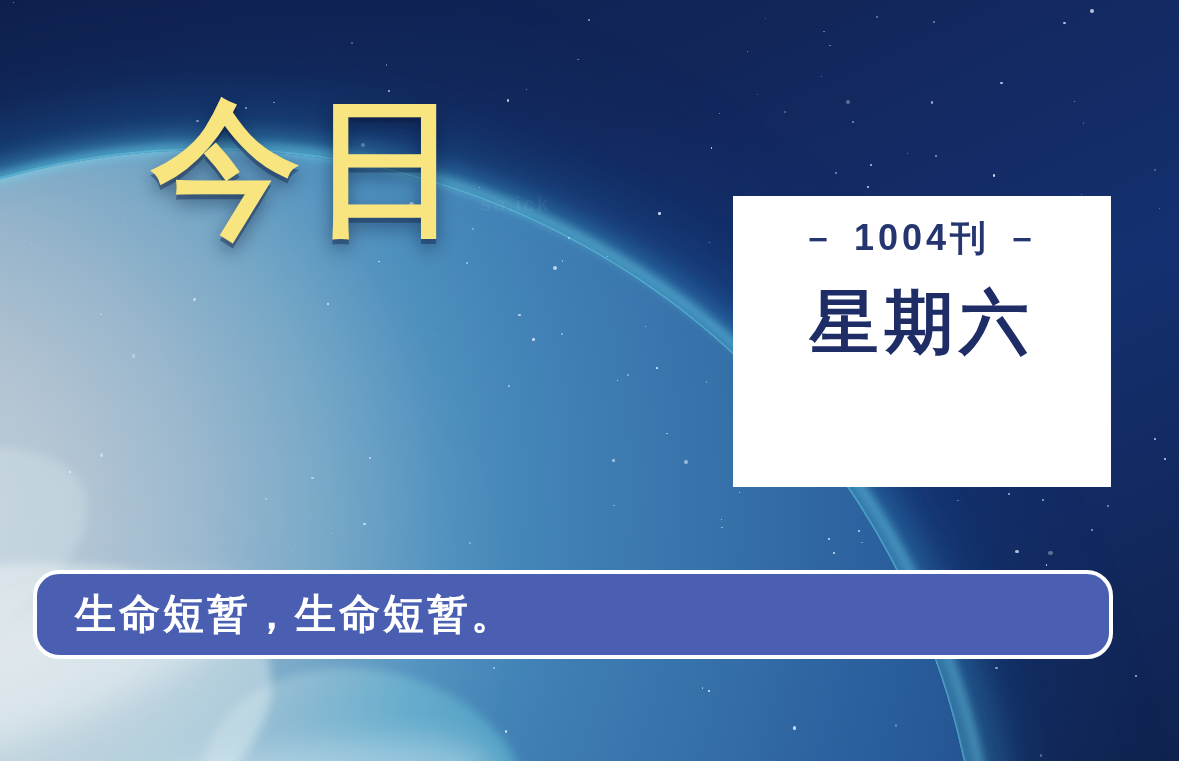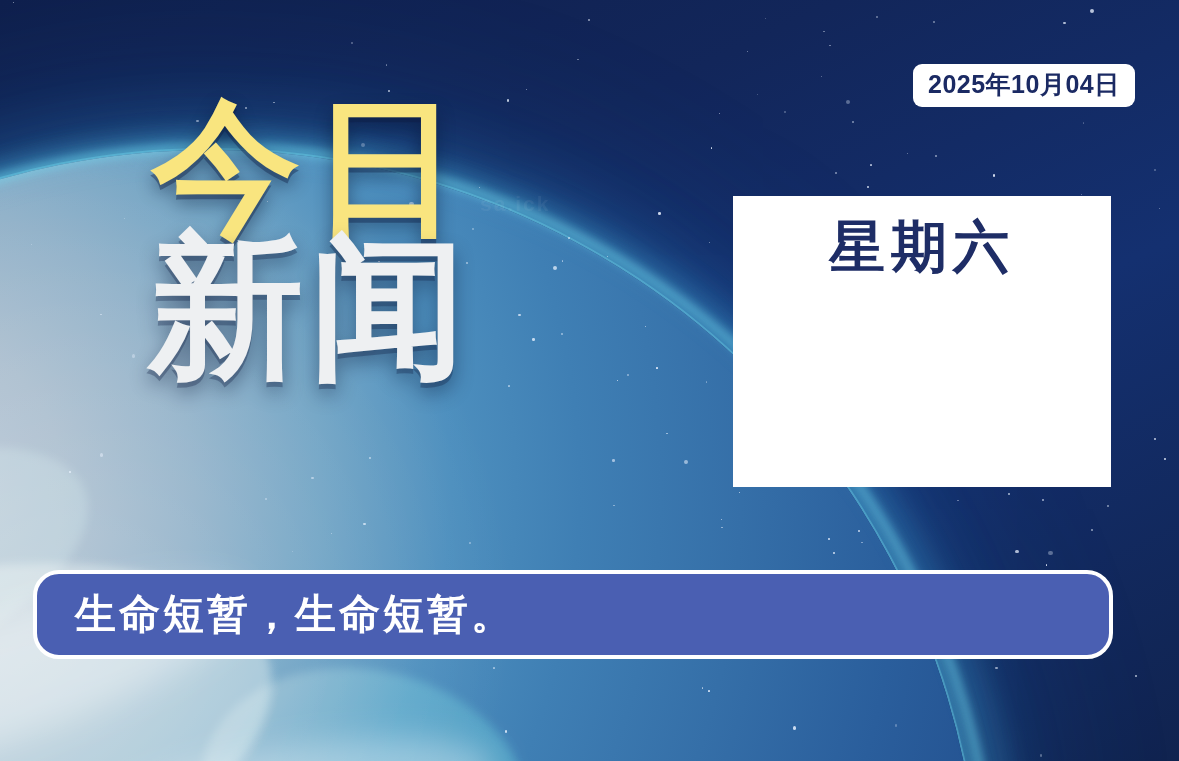--- a/index.html
+++ b/index.html
@@ -114,21 +114,21 @@
     background:#ffffff;
     color:#1f2f6b;
     text-align:center;
   }
   .issue{
     margin-top:18px;
     font-size:36px; font-weight:700; letter-spacing:4px; color:#24356f;
   }
   .weekday{
     margin-top:14px;
-    font-size:56px; font-weight:700; letter-spacing:6px; color:#1e2d66;
+    font-size:69px; font-weight:700; letter-spacing:6px; color:#1e2d66;
   }
   .lunar{
     margin-top:20px;
     font-size:60px; font-weight:700; letter-spacing:4px; color:#1e2d66;
   }
 
   
   .banner{
     position:absolute; left:33px; top:570px;
     width:1080px; height:89px;
@@ -307,27 +307,26 @@
       <div class="star" style="left: 933.2px; top: 224.6px; width: 2.1px; height: 2.1px; opacity: 0.45;"></div>
       <div class="star" style="left: 846px; top: 605.5px; width: 2.3px; height: 2.3px; opacity: 0.82;"></div>
       <div class="star" style="left: 13.4px; top: 1.5px; width: 1.1px; height: 1.1px; opacity: 0.62;"></div>
       <div class="star" style="left: 325.1px; top: 643.1px; width: 1.6px; height: 1.6px; opacity: 0.38;"></div>
       <div class="star" style="left: 468.9px; top: 542.3px; width: 1.8px; height: 1.8px; opacity: 0.44;"></div>
     </div>
   <div class="watermark">sa.ick</div>
 
   <div class="title-block">
     <div class="t-line1">今日</div>
-    <div class="t-line2">新闻</div>
   </div>
 
-  <div class="date-badge">2025年10月04日</div>
 
 
   <div class="info-card">
+    <div class="issue">－ 1004刊 －</div>
     <div class="weekday">星期六</div>
   </div>
 
   <div class="banner">
     <div class="banner-text">生命短暂，生命短暂。</div>
   </div>
 
 </div>
 
 </body></html>

